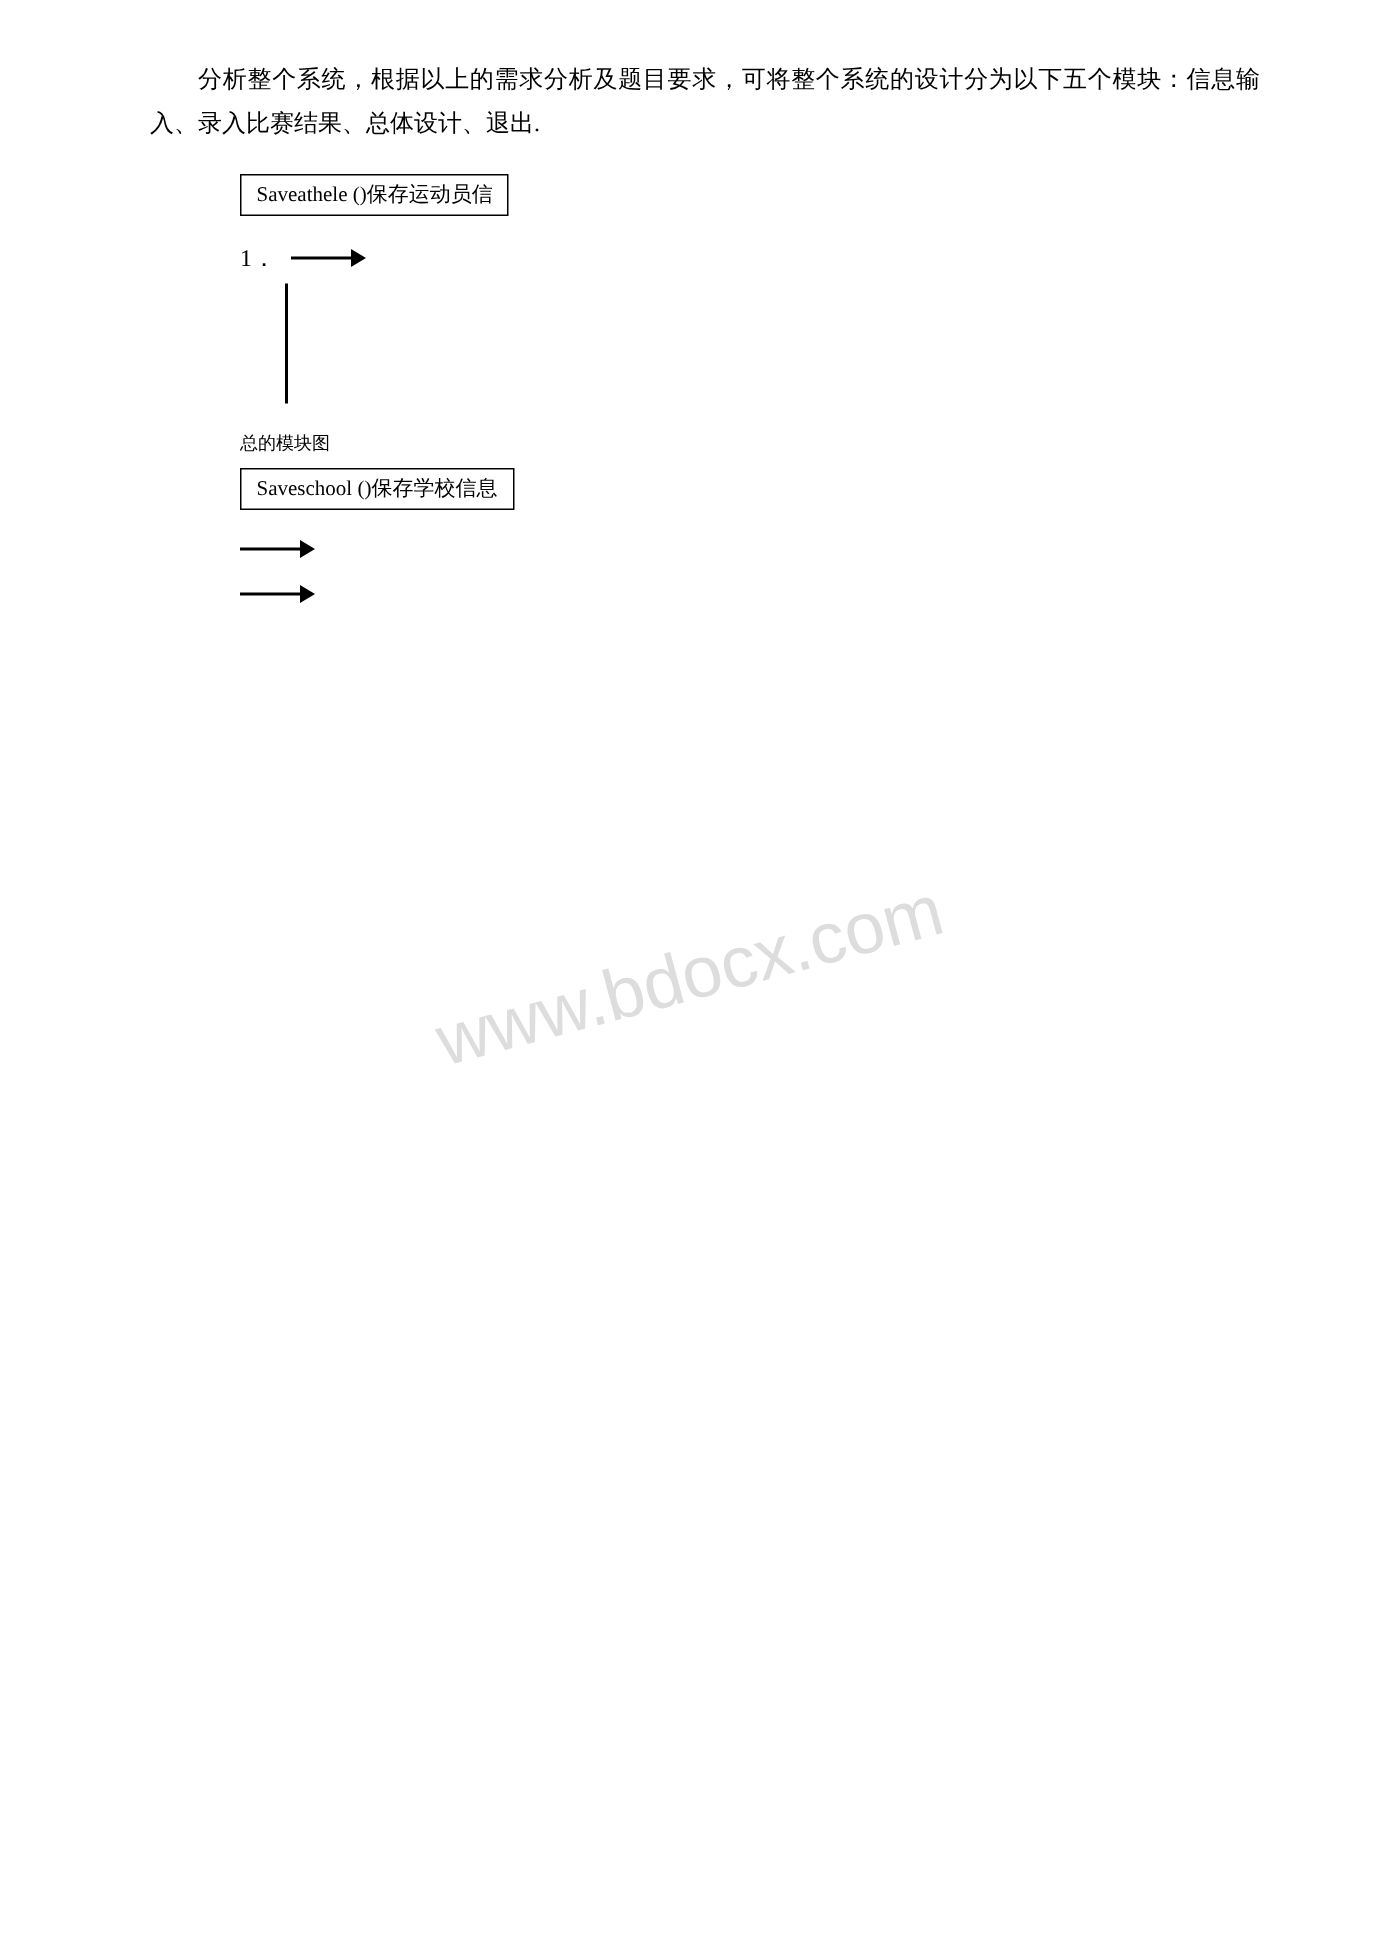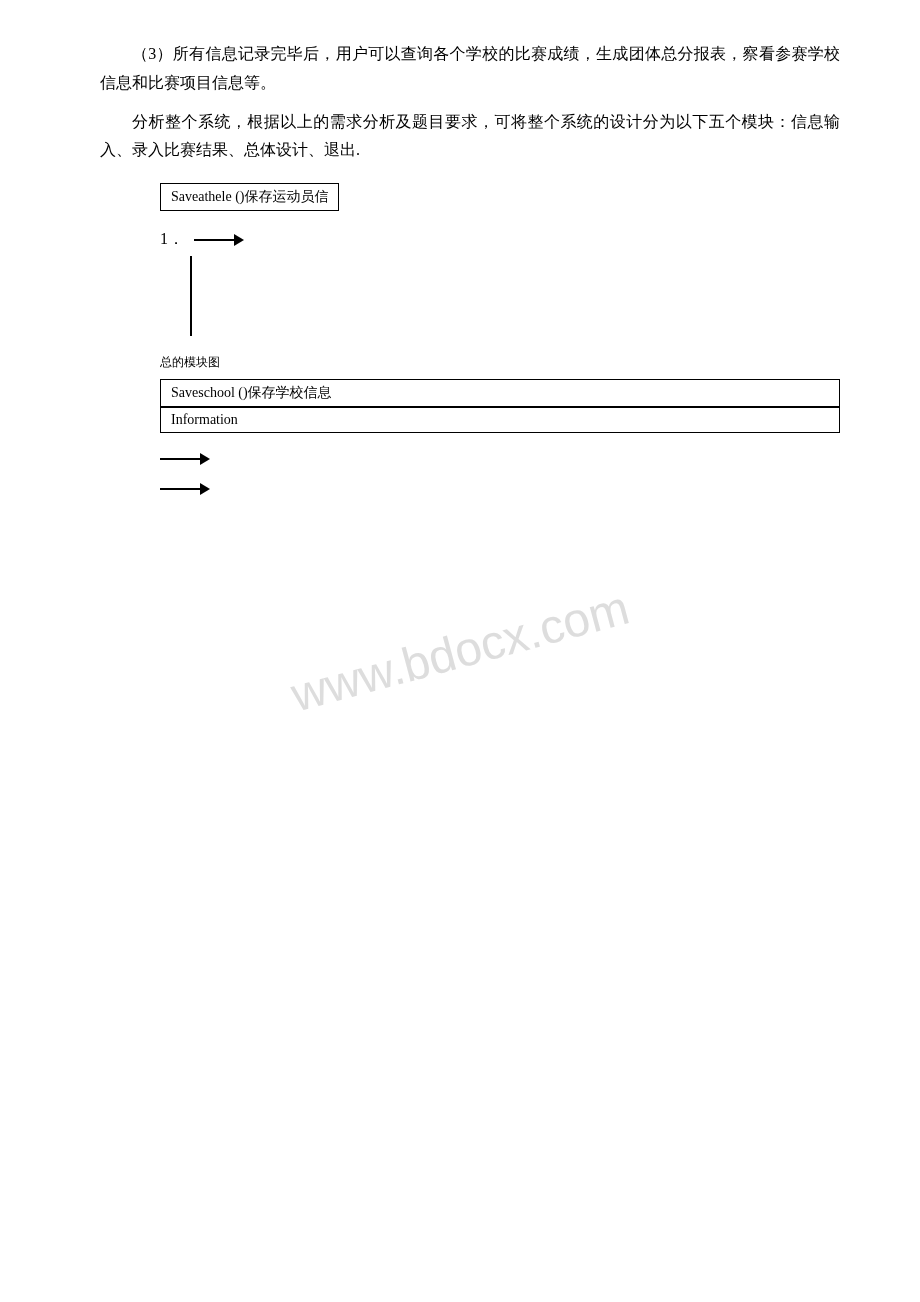--- a/index.html
+++ b/index.html
@@ -100,32 +100,31 @@
     }
 
     .diagram-row {
       display: flex;
       align-items: center;
       margin: 4px 0;
     }
 
     .boxes-stack {
       display: flex;
-      flex-direction: column;
+      flex-direction: row;
       gap: 0px;
     }
   </style>
 </head>
 <body>
 
 <div class="page-container">
 
   <div class="watermark">www.bdocx.com</div>
 
-  <div class="paragraph indent-1">（3）所有信息记录完毕后，用户可以查询各个学校的比赛成绩，生成团体总分报表，察看参赛学校信息和比赛项目信息等。</div>
 
 
   <div class="paragraph indent-1">分析整个系统，根据以上的需求分析及题目要求，可将整个系统的设计分为以下五个模块：信息输入、录入比赛结果、总体设计、退出.</div>
 
   <div class="diagram-area">
     <div class="diagram-row">
       <div class="box">Saveathele  ()保存运动员信</div>
     </div>
   </div>
 
@@ -142,21 +141,20 @@
     <div class="vertical-line-area">
       <div class="vertical-line"></div>
     </div>
   </div>
 
   <div class="module-label" style="margin-left:60px;">总的模块图</div>
 
   <div class="diagram-area" style="margin-left:60px; margin-top:4px;">
     <div class="boxes-stack">
       <div class="box" style="margin-bottom:0px;">Saveschool ()保存学校信息</div>
-      <div class="box">Information</div>
     </div>
   </div>
 
   <div style="margin-left:60px; margin-top:20px; display:flex; align-items:center;">
     <div style="width:40px;height:2px;background:#000;"></div>
     <div style="width:0;height:0;border-top:6px solid transparent;border-bottom:6px solid transparent;border-left:10px solid #000;"></div>
   </div>
 
   <div style="margin-left:60px; margin-top:18px; display:flex; align-items:center;">
     <div style="width:40px;height:2px;background:#000;"></div>

